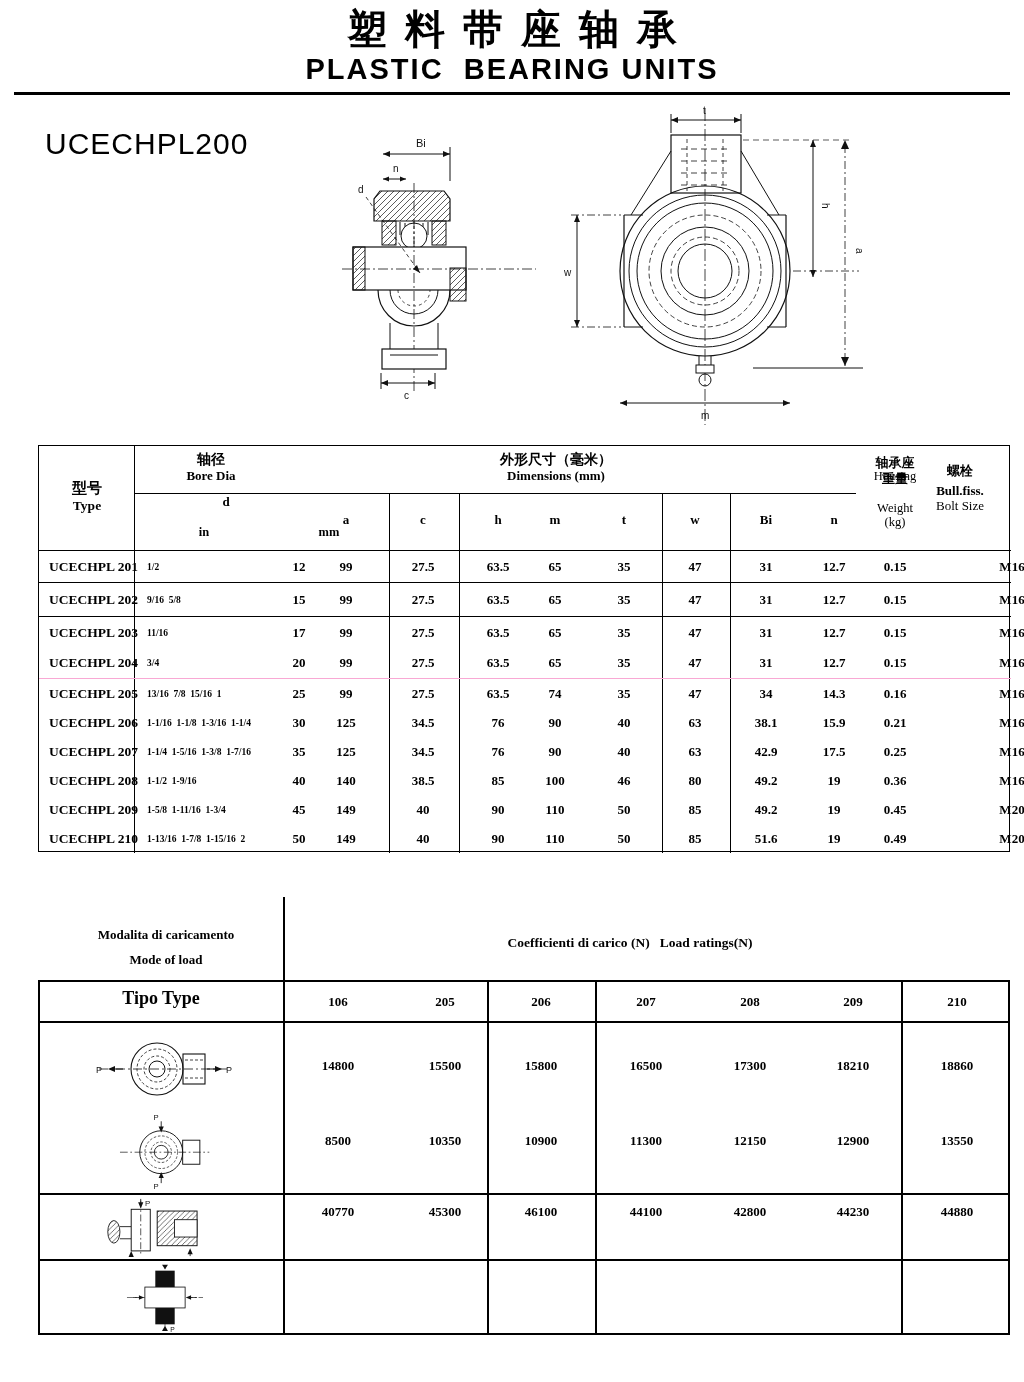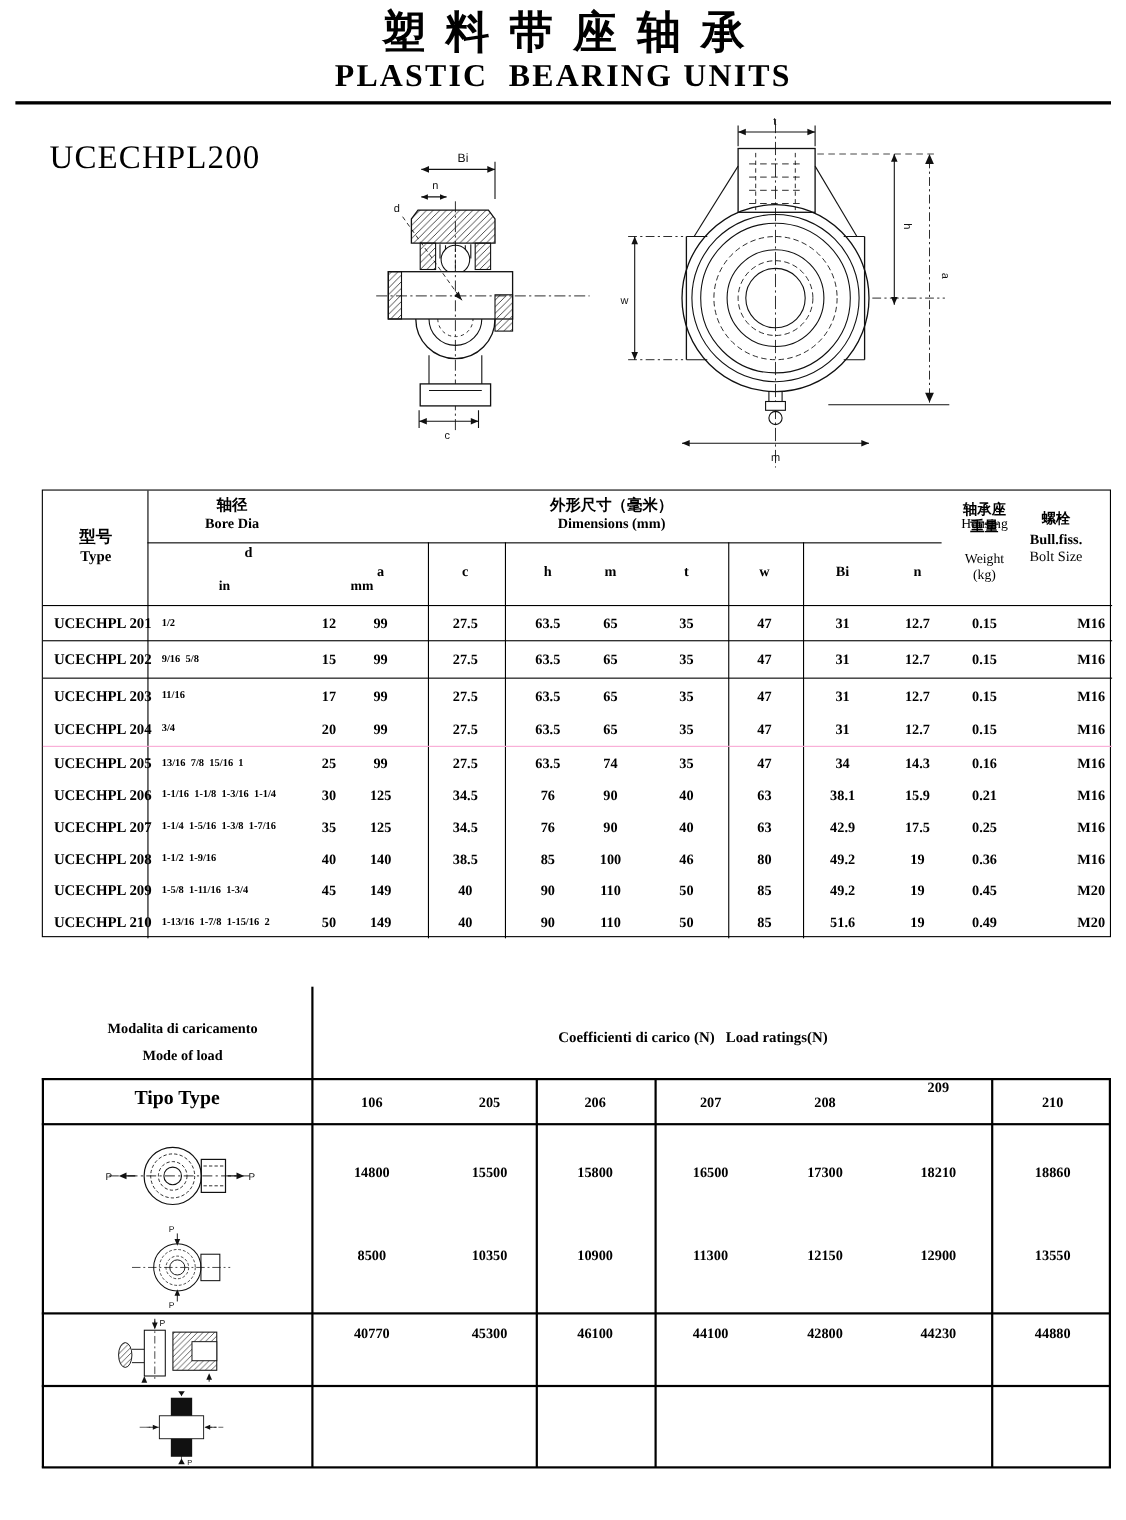--- a/index.html
+++ b/index.html
@@ -1,20 +1,20 @@
 <!DOCTYPE html>
 <html><head>
 <meta charset="utf-8">
 <style>
   html,body{margin:0;padding:0;background:#e8e8e8;}
   *{box-sizing:border-box;}
   .pg{position:relative;width:1024px;height:1382px;background:#ffffff;color:#000;overflow:hidden;margin:0 auto;}
   .abs{position:absolute;}
   .ser{font-family:"Liberation Serif",serif;font-weight:bold;}
-  .san{font-family:Liberation Serif, serif;}
+  .san{font-family:Liberation Sans, sans-serif;}
   .hl{position:absolute;background:#000;height:1px;}
   .vl{position:absolute;background:#000;width:1px;}
   .hl2{position:absolute;background:#000;height:2px;}
   .vl2{position:absolute;background:#000;width:2px;}
   .ctr{transform:translateX(-50%);text-align:center;white-space:pre;}
 
   
   .title-cn{left:0;top:2px;width:100%;text-align:center;font-size:40px;font-weight:bold;letter-spacing:18px;padding-left:18px;font-family:"Liberation Serif",serif;}
   .title-en{left:0;top:53px;width:100%;text-align:center;font-size:29px;font-weight:600;letter-spacing:2px;white-space:pre;}
   .model{left:45px;top:127px;font-size:30px;letter-spacing:1px;}
@@ -30,21 +30,21 @@
   #dim-rows .ri-2{height:31px;}
   #dim-rows .ri-3{height:31px;border-bottom:1px solid #f9a8d4;}
   #dim-rows .ri-4,#dim-rows .ri-5,#dim-rows .ri-6,#dim-rows .ri-7,#dim-rows .ri-8,#dim-rows .ri-9{height:29px;}
   .dc{position:absolute;top:50%;transform:translate(-50%,-50%);font-size:13px;white-space:pre;}
   .dc.la{transform:translate(0,-50%);}
   .c-type{left:10px;font-size:13.5px;}
   .c-in{left:108px;font-size:9.5px;}
   .c-mm{left:260px;}
   .c-a{left:307px;}.c-c{left:384px;}.c-h{left:459px;}.c-m{left:516px;}
   .c-t{left:585px;}.c-w{left:656px;}.c-bi{left:727px;}.c-n{left:795px;}
-  .c-wt{left:856px;}.c-bolt{left:953px;}
+  .c-wt{left:856px;}.c-bolt{left:973px;}
 
   
   #tbl2{left:38px;top:897px;width:972px;height:438px;}
   #tbl2 .hc{position:absolute;font-family:"Liberation Serif",serif;font-weight:bold;}
   #load-rows{position:absolute;left:0;top:126px;width:972px;}
   .loadrow{position:relative;width:100%;}
   #load-rows .ri-0{height:85px;}
   #load-rows .ri-1{height:85px;}
   #load-rows .ri-2{height:66px;}
   #load-rows .ri-3{height:75px;}
@@ -407,21 +407,21 @@
 
     <div class="hc ctr" style="left:128px;top:30px;font-size:13px;">Modalita di caricamento</div>
     <div class="hc ctr" style="left:128px;top:55px;font-size:13px;">Mode of load</div>
     <div class="hc ctr" style="left:592px;top:38px;font-size:13.5px;">Coefficienti di carico (N)   Load ratings(N)</div>
     <div class="hc ctr" style="left:123px;top:91px;font-size:18px;">Tipo Type</div>
     <div class="hc ctr" style="left:300px;top:97px;font-size:13px;">106</div>
     <div class="hc ctr" style="left:407px;top:97px;font-size:13px;">205</div>
     <div class="hc ctr" style="left:503px;top:97px;font-size:13px;">206</div>
     <div class="hc ctr" style="left:608px;top:97px;font-size:13px;">207</div>
     <div class="hc ctr" style="left:712px;top:97px;font-size:13px;">208</div>
-    <div class="hc ctr" style="left:815px;top:84px;font-size:13px;">209</div>
+    <div class="hc ctr" style="left:815px;top:97px;font-size:13px;">209</div>
     <div class="hc ctr" style="left:919px;top:97px;font-size:13px;">210</div>
 
     <div class="abs" style="left:57px;top:140px;">
       <svg width="140" height="64" viewBox="0 0 140 64">
         <circle cx="62" cy="32" r="26" fill="none" stroke="#111" stroke-width="1.1"></circle>
         <circle cx="62" cy="32" r="20" fill="none" stroke="#111" stroke-width="0.8" stroke-dasharray="3,2"></circle>
         <circle cx="62" cy="32" r="13" fill="none" stroke="#111" stroke-width="0.8" stroke-dasharray="3,2"></circle>
         <circle cx="62" cy="32" r="8" fill="none" stroke="#111" stroke-width="1"></circle>
         <rect x="88" y="17" width="22" height="30" fill="none" stroke="#111" stroke-width="1.1"></rect>
         <line x1="90" y1="23" x2="108" y2="23" stroke="#111" stroke-width="0.8" stroke-dasharray="3,2"></line>

